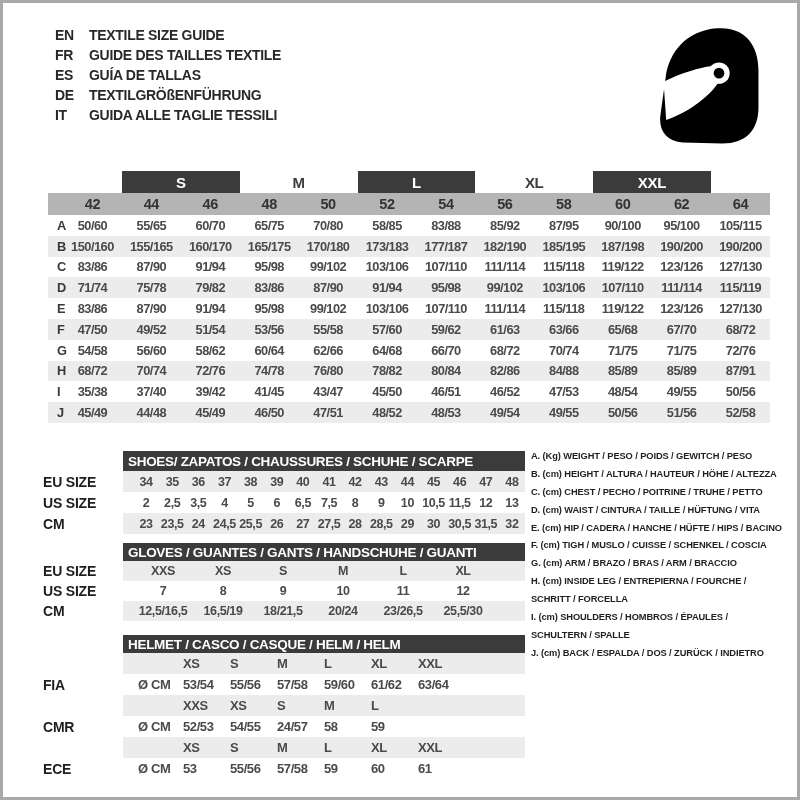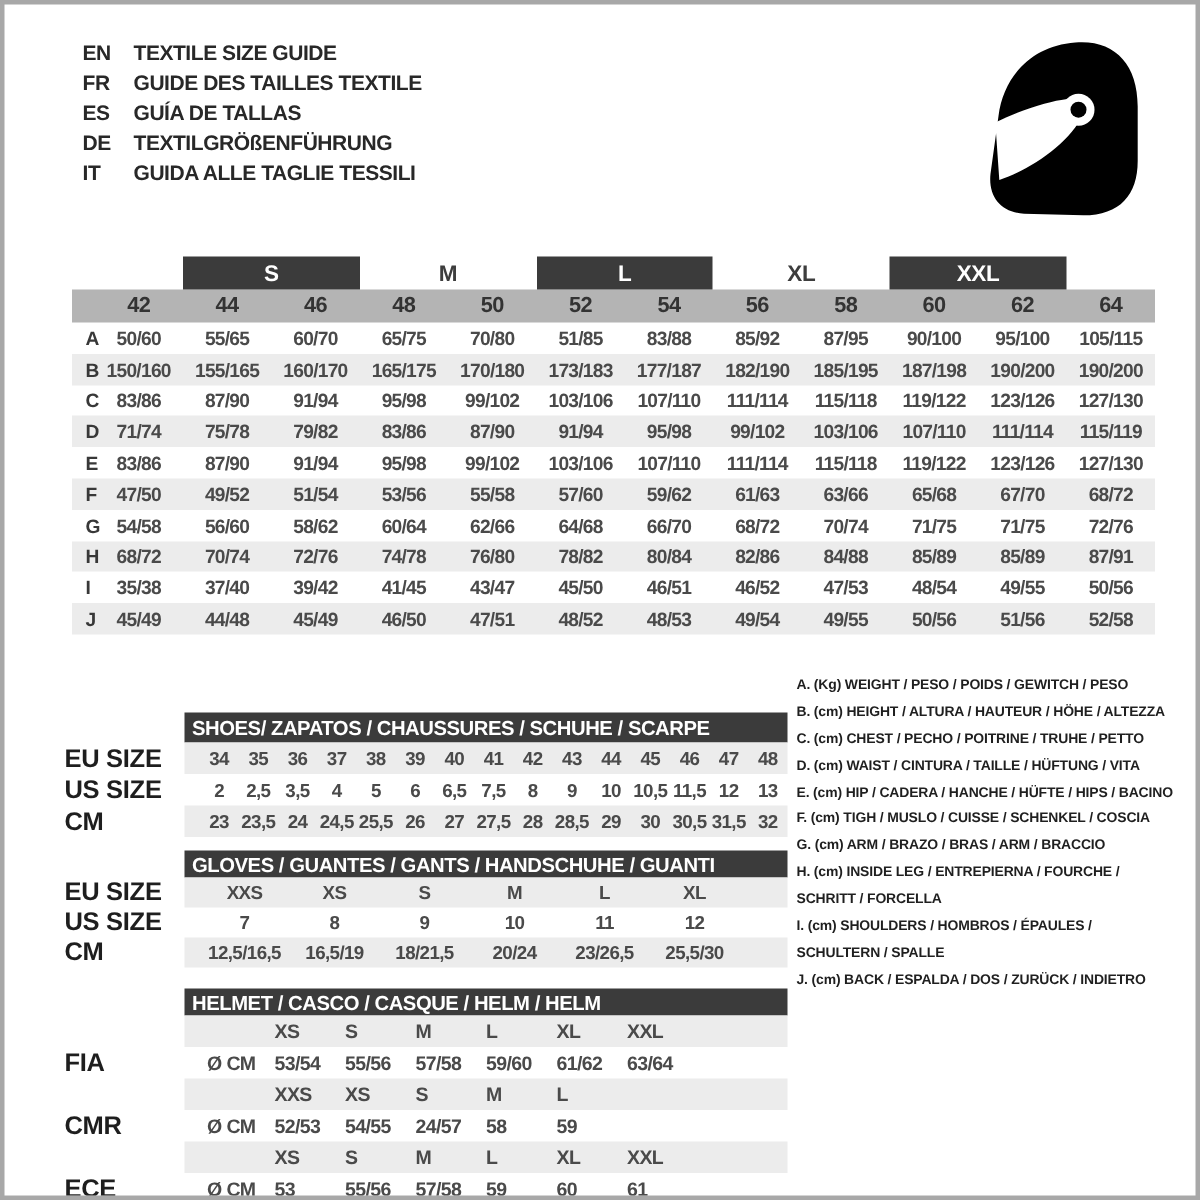--- a/index.html
+++ b/index.html
@@ -26,27 +26,27 @@
                 font-size:15px; color:#3d3d3d; letter-spacing:-0.3px; }
   .size-group.dark { background:#3b3b3b; color:#ffffff; }
   .num-row { display:grid; grid-template-columns:15px repeat(12,1fr); height:22px; background:#b4b4b4;
              align-items:center; text-align:center; font-size:14.5px; color:#333333; letter-spacing:-0.4px; }
   .trow { display:grid; grid-template-columns:15px repeat(12,1fr); height:20.8px; align-items:center;
           text-align:center; font-size:12.8px; color:#4a4a4a; letter-spacing:-0.5px; }
   .trow.gray { background:#ececec; }
   .trow .letter { text-align:left; padding-left:9px; color:#383838; letter-spacing:0; }
 
   
-  .sec { position:absolute; left:40px; width:482px;margin-top:24px; }
+  .sec { position:absolute; left:40px; width:482px; }
   .sec-head { margin-left:80px; height:20px; background:#3b3b3b; color:#ffffff; font-size:13.5px;
               display:flex; align-items:center; padding-left:5px; letter-spacing:-0.3px; white-space:nowrap; }
   .sec-row { display:grid; grid-template-columns:80px 402px; height:21px; }
   .gloves-sec .sec-row { height:20px; }
   .gloves-sec .sec-head, .helmet-sec .sec-head { height:18px; }
-  .sec-label { display:flex; align-items:center; font-size:17px; color:#1e1e1e; letter-spacing:-0.2px; }
+  .sec-label { display:flex; align-items:center; font-size:14px; color:#1e1e1e; letter-spacing:-0.2px; }
   .cells { display:grid; align-items:center; text-align:center; font-size:12.5px; color:#4a4a4a; letter-spacing:-0.4px;padding-left:10px; }
   .cells.gray { background:#ececec; }
   .cells-shoes { grid-template-columns:repeat(15,1fr); }
   .cells-gloves { grid-template-columns:repeat(6,60px) 1fr; }
   .cells-helmet { grid-template-columns:45px repeat(6,47px) 1fr; text-align:left; font-size:13px; }
   .cells-helmet > div { padding-left:5px; }
 
   
   .legend { position:absolute; left:528px; top:444px; width:272px; }
   .legend-line { height:17.9px; display:flex; align-items:center; font-size:9.3px; color:#1f1f1f;
@@ -111,21 +111,21 @@
         <div>64</div>
       </div>
     <div>
         <div class="trow">
           <div class="letter">A</div>
           <div>50/60</div>
           <div>55/65</div>
           <div>60/70</div>
           <div>65/75</div>
           <div>70/80</div>
-          <div>51/85</div>
+          <div>58/85</div>
           <div>83/88</div>
           <div>85/92</div>
           <div>87/95</div>
           <div>90/100</div>
           <div>95/100</div>
           <div>105/115</div>
         </div>
         <div class="trow gray">
           <div class="letter">B</div>
           <div>150/160</div>

